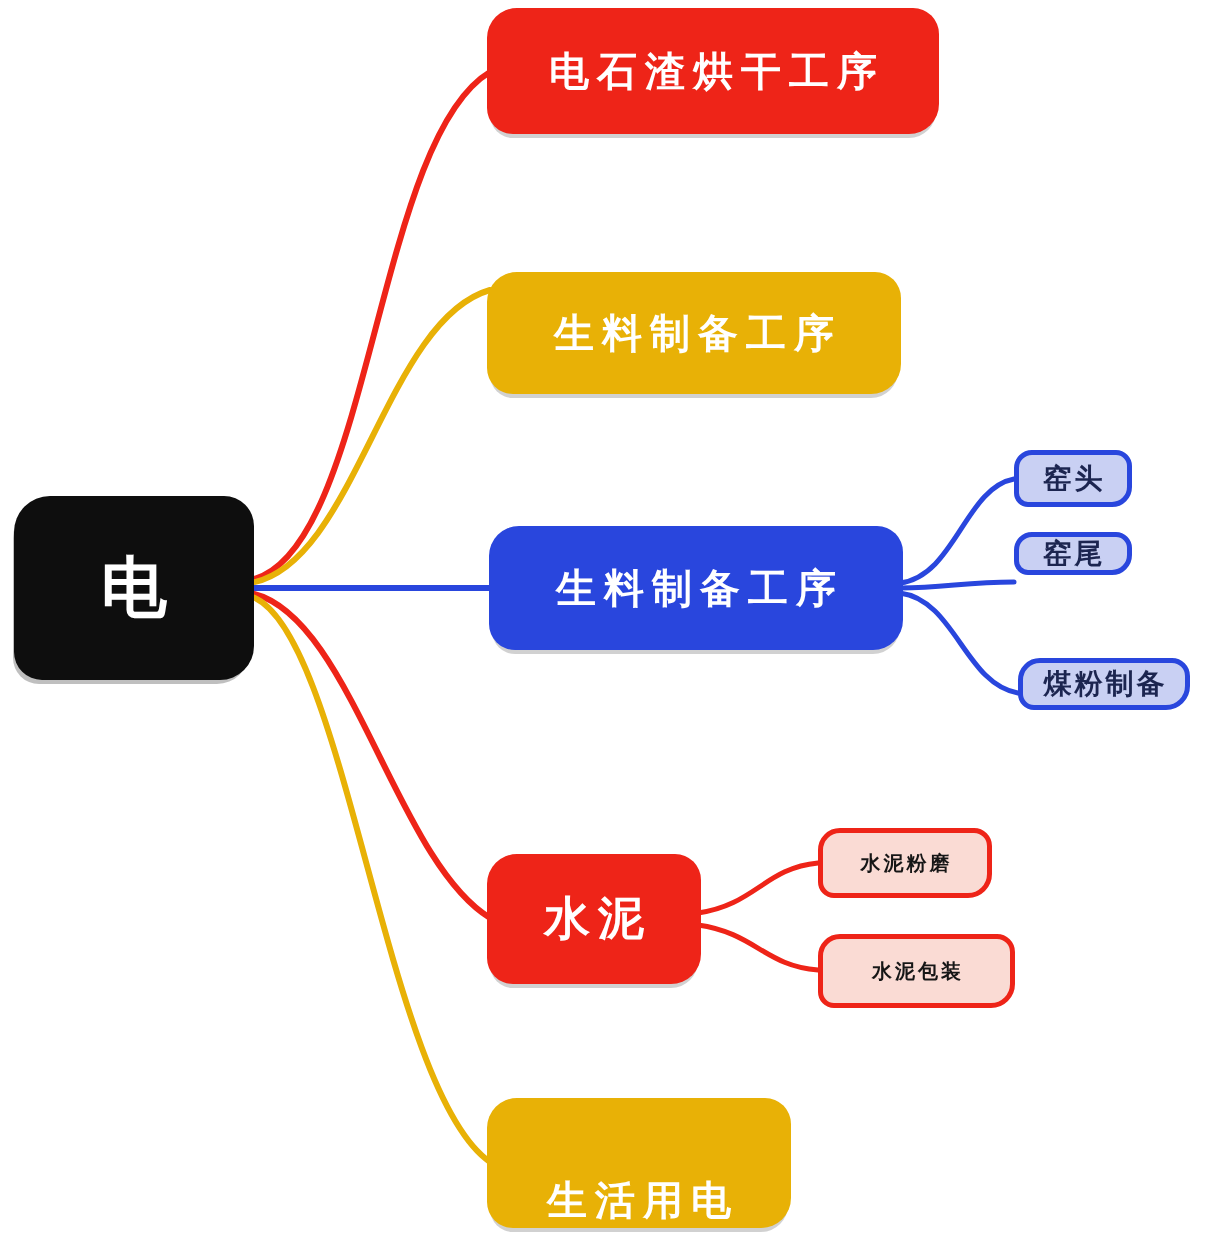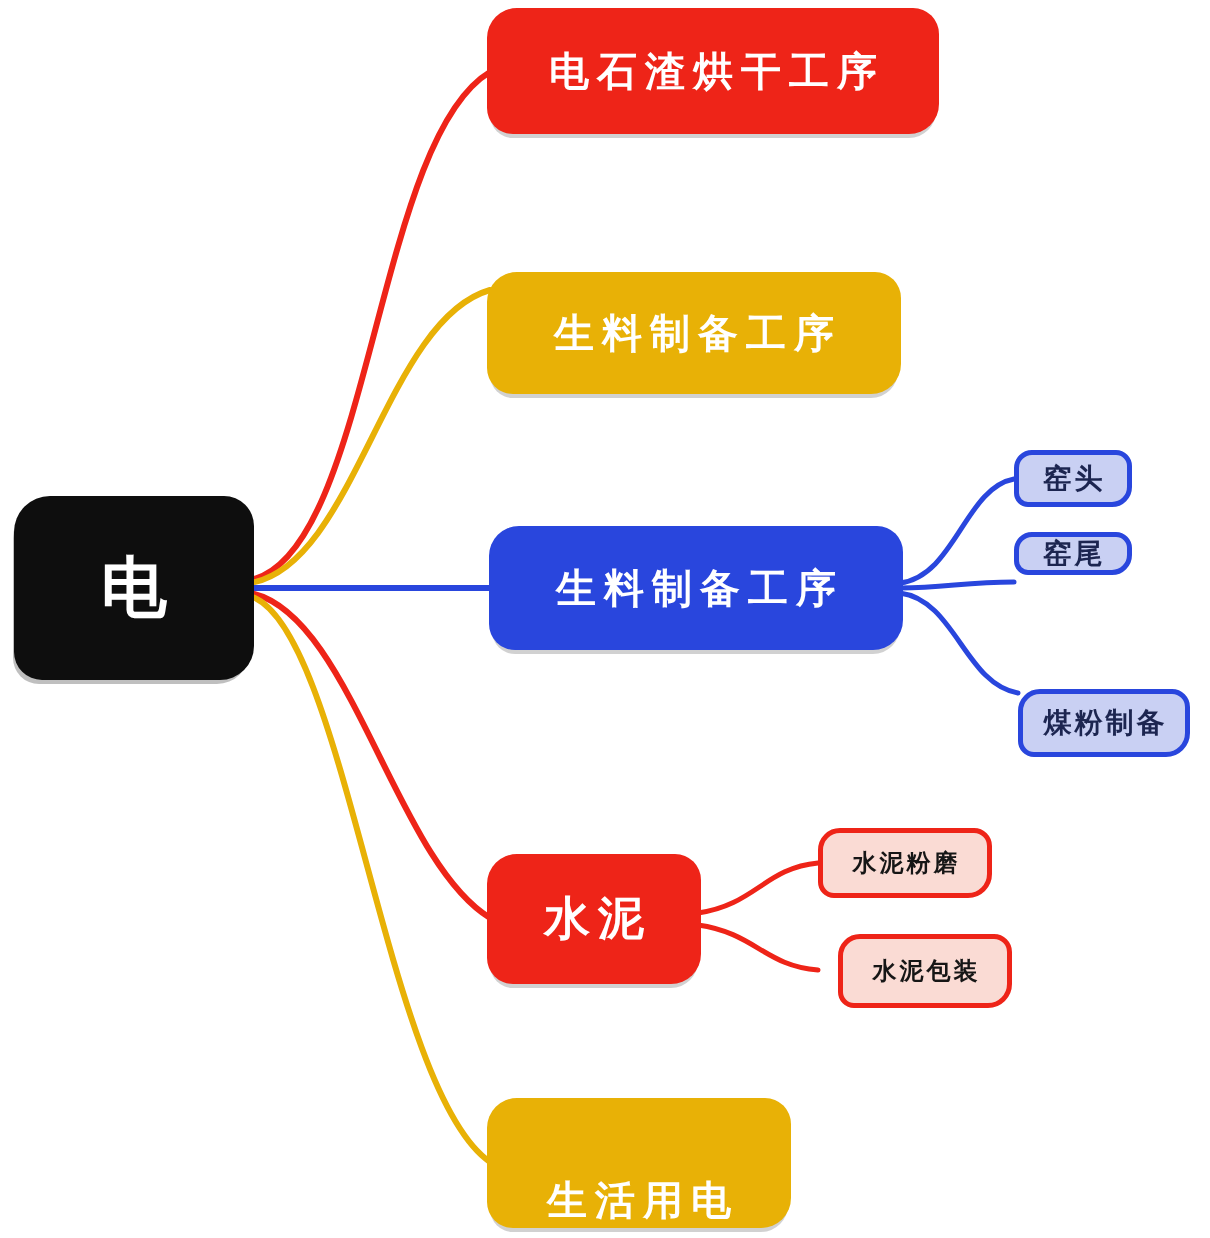--- a/index.html
+++ b/index.html
@@ -61,33 +61,33 @@
     border: 5px solid var(--lavender-border, #2946dd);
     color: var(--lavender-text, #1c2550);
     border-radius: 18px 16px 20px 14px;
     font-size: 28px;
     letter-spacing: 3px;
     text-indent: 3px;
     align-items: center;
   }
   .s-kilnhead { left: 1014px; top: 450px; width: 118px; height: 57px; }
   .s-kilntail { left: 1014px; top: 532px; width: 118px; height: 43px; }
-  .s-coal     { left: 1018px; top: 658px; width: 172px; height: 68px; border-radius: 22px 18px 24px 16px; margin-top: 31px; }
+  .s-coal     { left: 1018px; top: 658px; width: 172px; height: 52px; border-radius: 22px 18px 24px 16px; }
 
   .sub-red {
     background: var(--pink, #fadbd4);
     border: 5px solid var(--pink-border, #ee2418);
     color: var(--pink-text, #161616);
     border-radius: 22px 18px 24px 16px;
-    font-size: 24px;
+    font-size: 20px;
     letter-spacing: 3px;
     text-indent: 3px;
   }
   .s-grinding { left: 818px; top: 828px; width: 174px; height: 70px; }
-  .s-packing  { left: 818px; top: 934px; width: 174px; height: 74px; margin-left: 20px; }
+  .s-packing  { left: 818px; top: 934px; width: 197px; height: 74px; }
 </style>
 </head>
 <body>
 
 <div class="canvas">
 
   <svg class="links" viewBox="0 0 1210 1238" aria-hidden="true">
     <path class="l-red" d="M 250 580 C 370 556, 375 140, 490 72"></path>
     <path class="l-yellow" d="M 250 583 C 355 566, 385 320, 490 290"></path>
     <path class="l-blue" d="M 250 588 C 330 588, 410 588, 492 588"></path>

